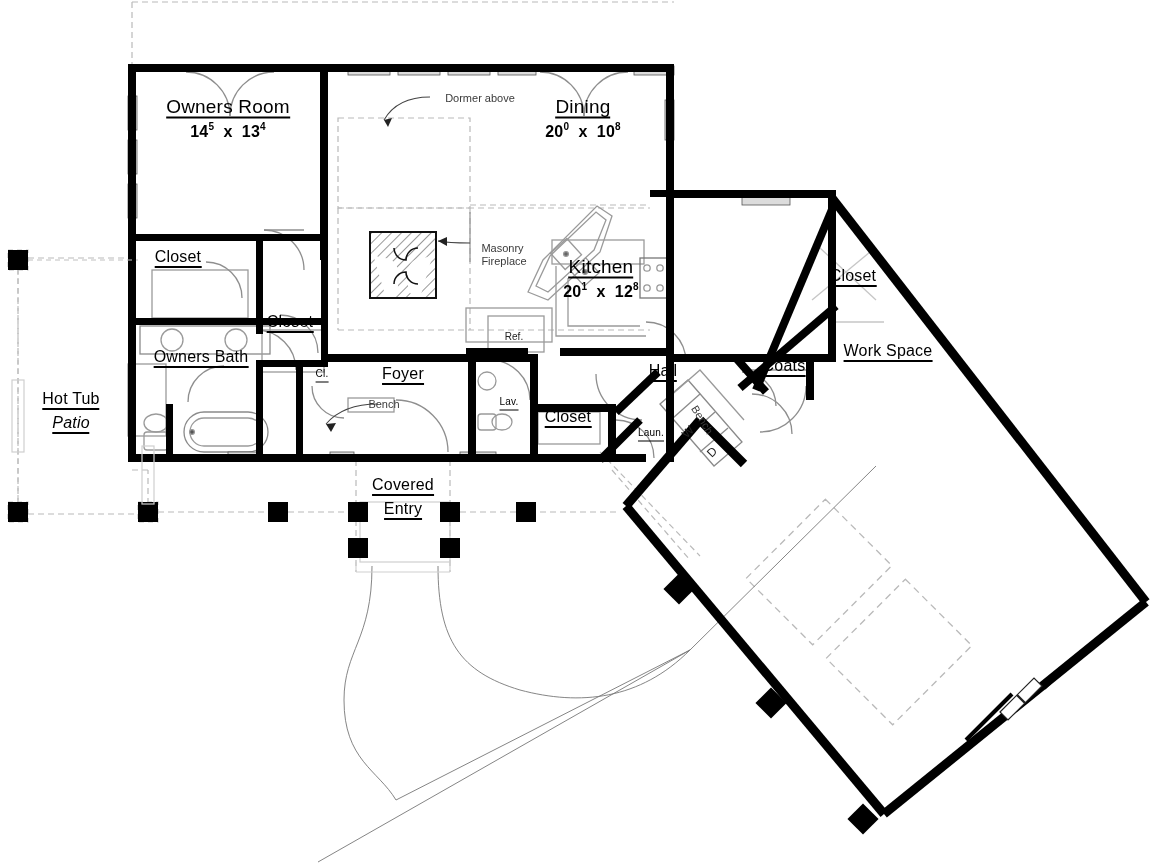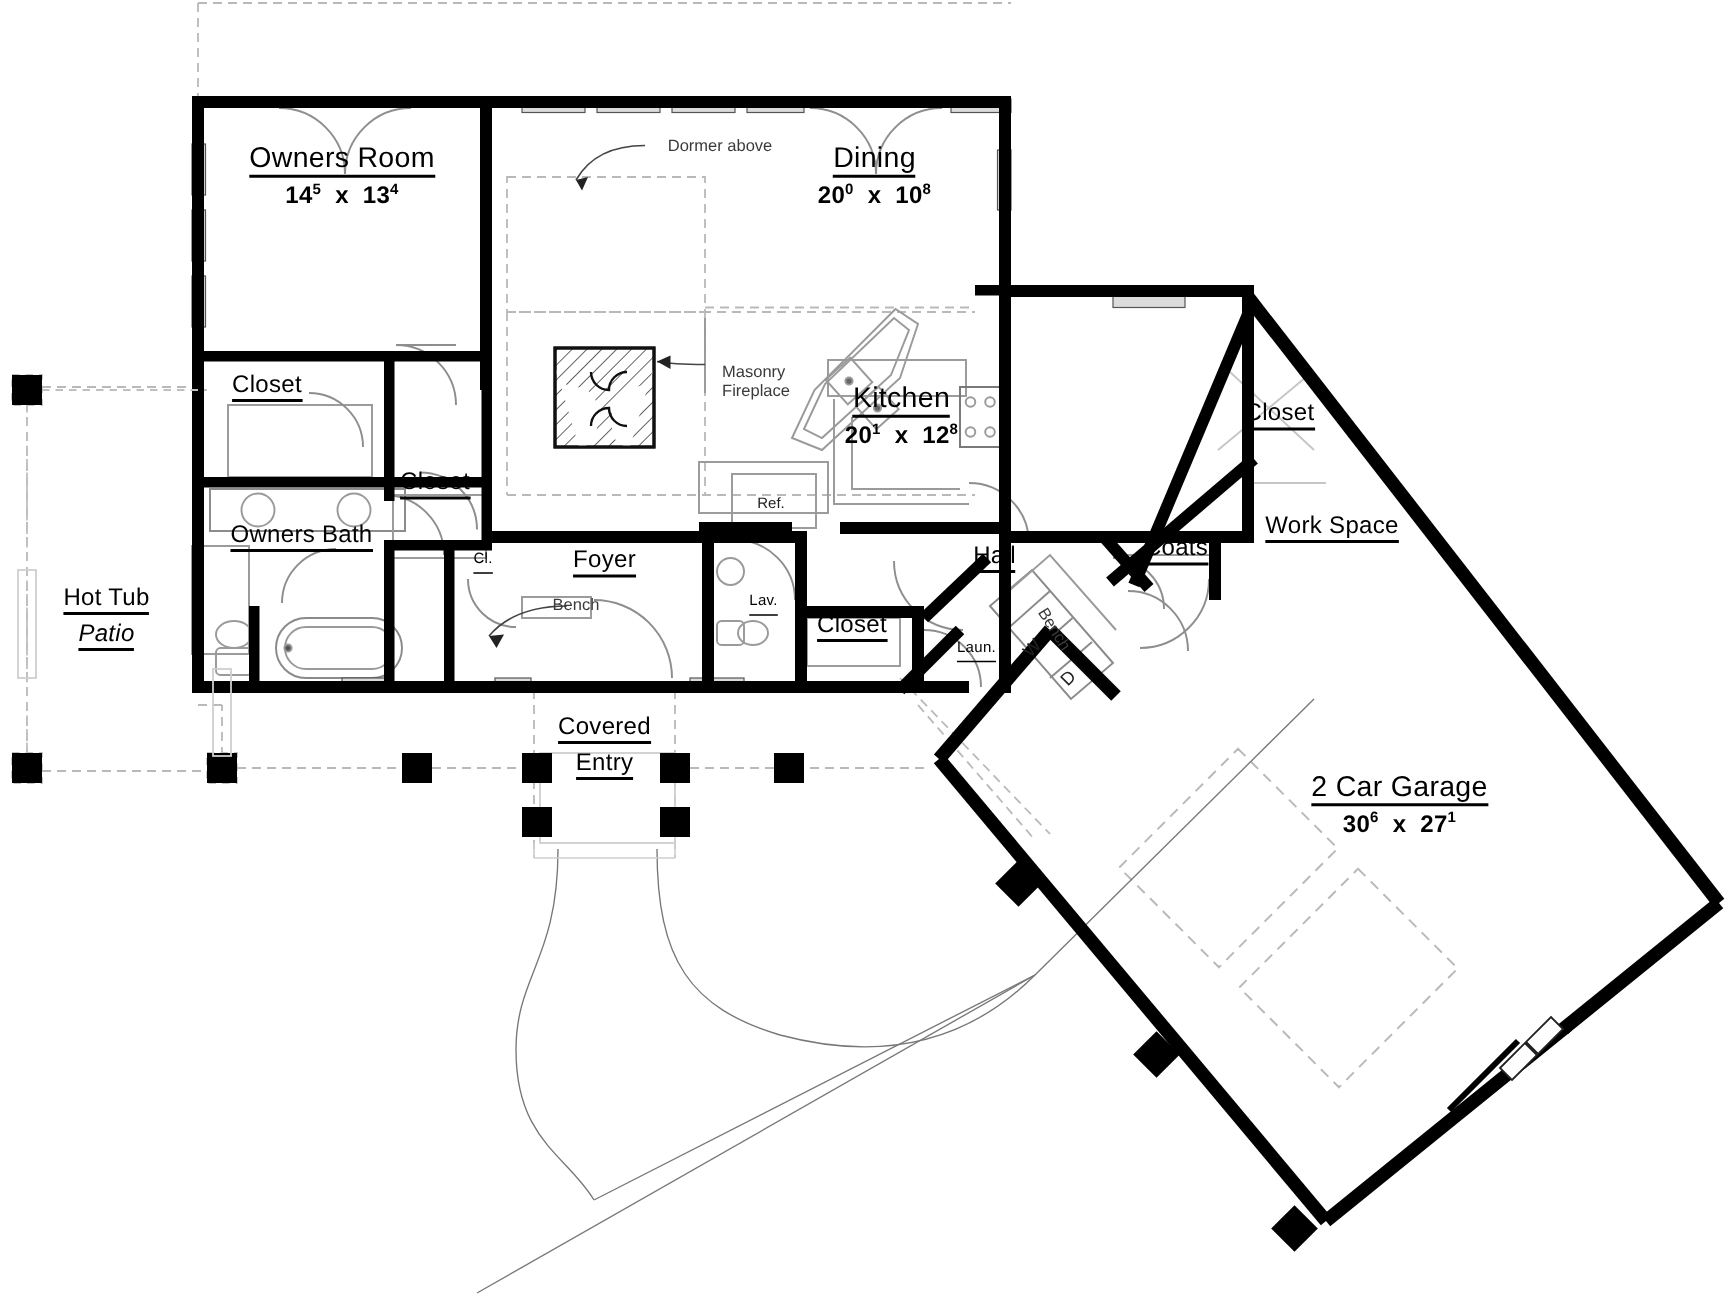--- a/index.html
+++ b/index.html
@@ -362,24 +362,20 @@
     <div class="rname">Dining</div>
     <div class="rdim"><span>20</span><sup>0</sup> &nbsp;x&nbsp; <span>10</span><sup>8</sup></div>
   </div>
 
   <div class="lbl stack" style="left:601px;top:278px;transform:translate(-50%,-50%);justify-content:center;">
     <div class="rname">Kitchen</div>
     <div class="rdim"><span>20</span><sup>1</sup> &nbsp;x&nbsp; <span>12</span><sup>8</sup></div>
   </div>
 
 
-  <div class="lbl stack" style="left:933px;top:537px;transform:translate(-50%,-50%);">
-    <div class="rname">2 Car Garage</div>
-    <div class="rdim"><span>30</span><sup>6</sup> &nbsp;x&nbsp; <span>27</span><sup>1</sup></div>
-  </div>
 
   <div class="lbl" style="left:201px;top:358px;transform:translate(-50%,-50%);">
     <div class="rname small">Owners Bath</div>
   </div>
   <div class="lbl" style="left:178px;top:258px;transform:translate(-50%,-50%);">
     <div class="rname small">Closet</div>
   </div>
   <div class="lbl" style="left:290px;top:323px;transform:translate(-50%,-50%);">
     <div class="rname small">Closet</div>
   </div>

